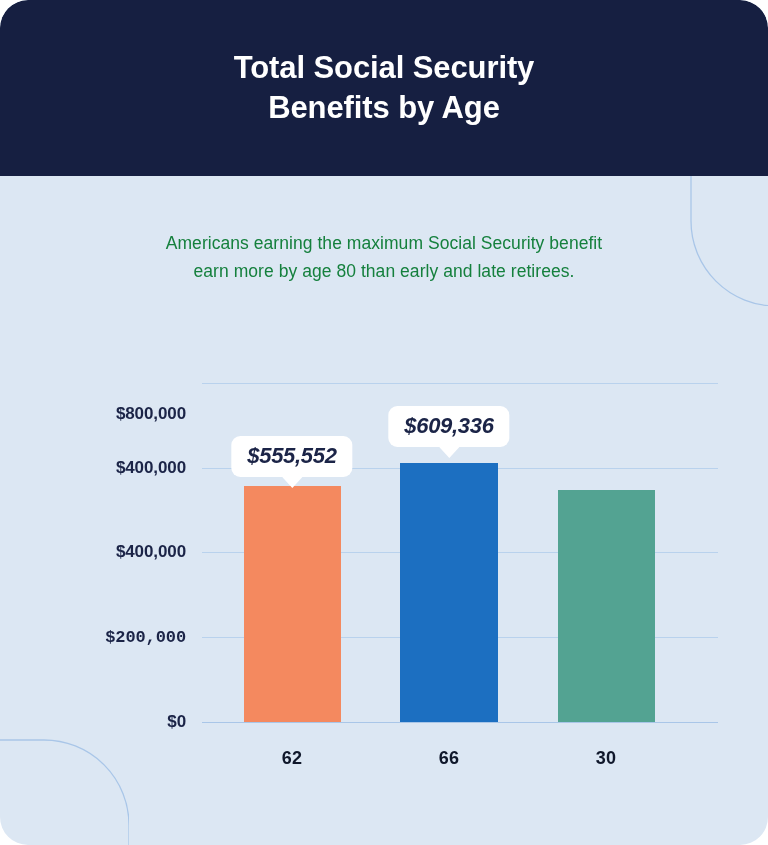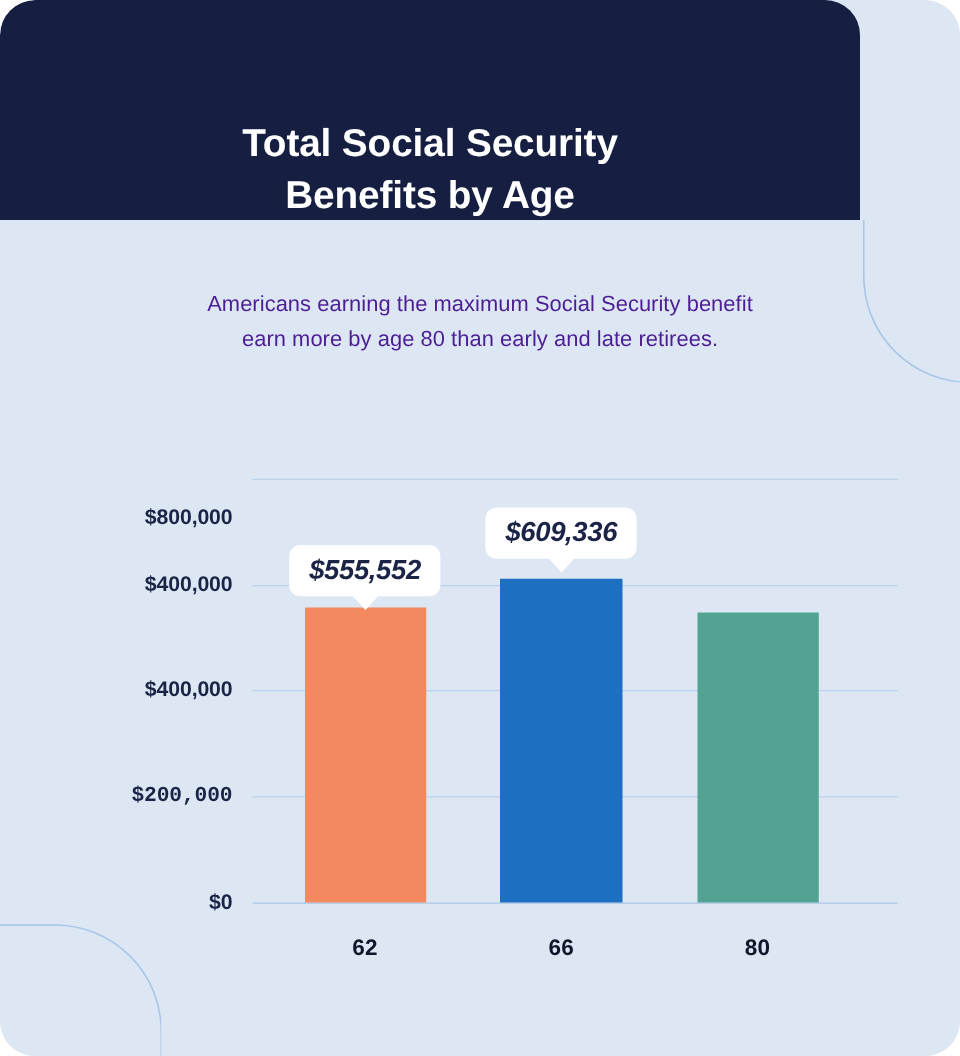--- a/index.html
+++ b/index.html
@@ -22,27 +22,27 @@
     border-radius: 28px;
     overflow: hidden;
     box-sizing: border-box;
   }
 
   
   #header {
     position: absolute;
     left: 0;
     top: 0;
-    width: 688px;
+    width: 768px;
     height: 176px;
     background: #161F41;
     border-top-left-radius: 28px;
     border-top-right-radius: 28px;
     display: flex;
-    align-items: flex-end;
+    align-items: center;
     justify-content: center;
     z-index: 6;
   }
   #header-title {
     color: #ffffff;
     font-size: 31px;
     font-weight: bold;
     line-height: 1.30;
     text-align: center;
     letter-spacing: -0.1px;
@@ -74,21 +74,21 @@
   #subtitle {
     position: absolute;
     left: 0;
     top: 229px;
     width: 768px;
     text-align: center;
     z-index: 4;
   }
   #subtitle-text {
     display: inline-block;
-    color: #4c1d95;
+    color: #15803d;
     font-size: 17.5px;
     line-height: 1.62;
     letter-spacing: 0.05px;
     white-space: pre-line;
     margin: 0;
   }
 
   
   #chart {
     position: absolute;
@@ -223,16 +223,16 @@
     </div>
 
     <div class="callout" style="left:449px; top:406px;">
       <div class="callout-box">$609,336</div>
       <div class="callout-pointer"></div>
     </div>
 
 
     <div class="x-axis-label" style="left:292px;">62</div>
     <div class="x-axis-label" style="left:449px;">66</div>
-    <div class="x-axis-label" style="left:606px;">80</div>
+    <div class="x-axis-label" style="left:606px;">30</div>
 
   </div>
 </div>
 
 </body></html>

